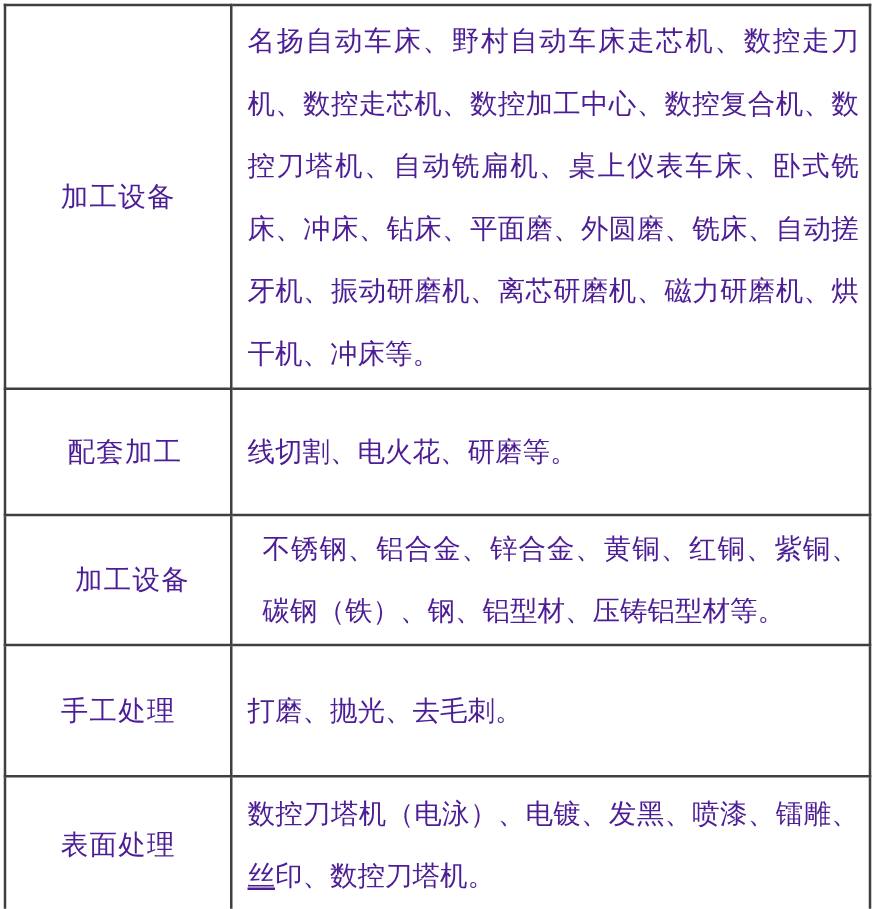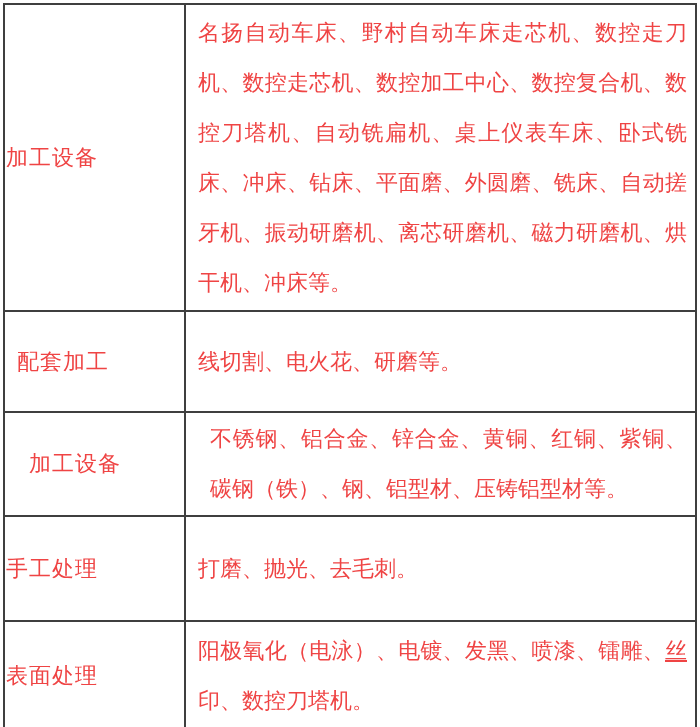--- a/index.html
+++ b/index.html
@@ -14,27 +14,27 @@
     table-layout: fixed;
     width: 694px;
     margin: 3px 0 0 3px;
   }
   .doc-table td {
     border: 2px solid #3f3f3f;
     background: #ffffff;
     font-family: "Liberation Serif", "DejaVu Serif", serif;
     font-size: 22px;
     line-height: 50px;
-    color: #ef4444;
+    color: #4c1d95;
     vertical-align: middle;
     overflow: hidden;
   }
   td.label-cell {
     width: 177px;
-    text-align: left;
+    text-align: center;
     letter-spacing: 1px;
   }
   td.content-cell {
     text-align: justify;
     text-align-last: left;
     padding: 1px 8px 1px 12px;
     word-break: break-all;
   }
   tr.r0 td { height: 303px; }
   tr.r1 td { height: 97px; padding-left: 12px; }
@@ -60,17 +60,17 @@
       <td class="label-cell">加工设备</td>
       <td class="content-cell">不锈钢、铝合金、锌合金、黄铜、红铜、紫铜、碳钢（铁）、钢、铝型材、压铸铝型材等。</td>
     </tr>
     <tr class="r3">
       <td class="label-cell">手工处理</td>
       <td class="content-cell">打磨、抛光、去毛刺。</td>
     </tr>
     <tr class="r4">
       <td class="label-cell">表面处理</td>
       <td class="content-cell">
-        <span>阳极氧化（电泳）、电镀、发黑、喷漆、镭雕、</span><span class="u">丝</span><span>印、数控刀塔机。</span>
+        <span>数控刀塔机（电泳）、电镀、发黑、喷漆、镭雕、</span><span class="u">丝</span><span>印、数控刀塔机。</span>
       </td>
     </tr>
   </tbody>
 </table>
 
 </body></html>

